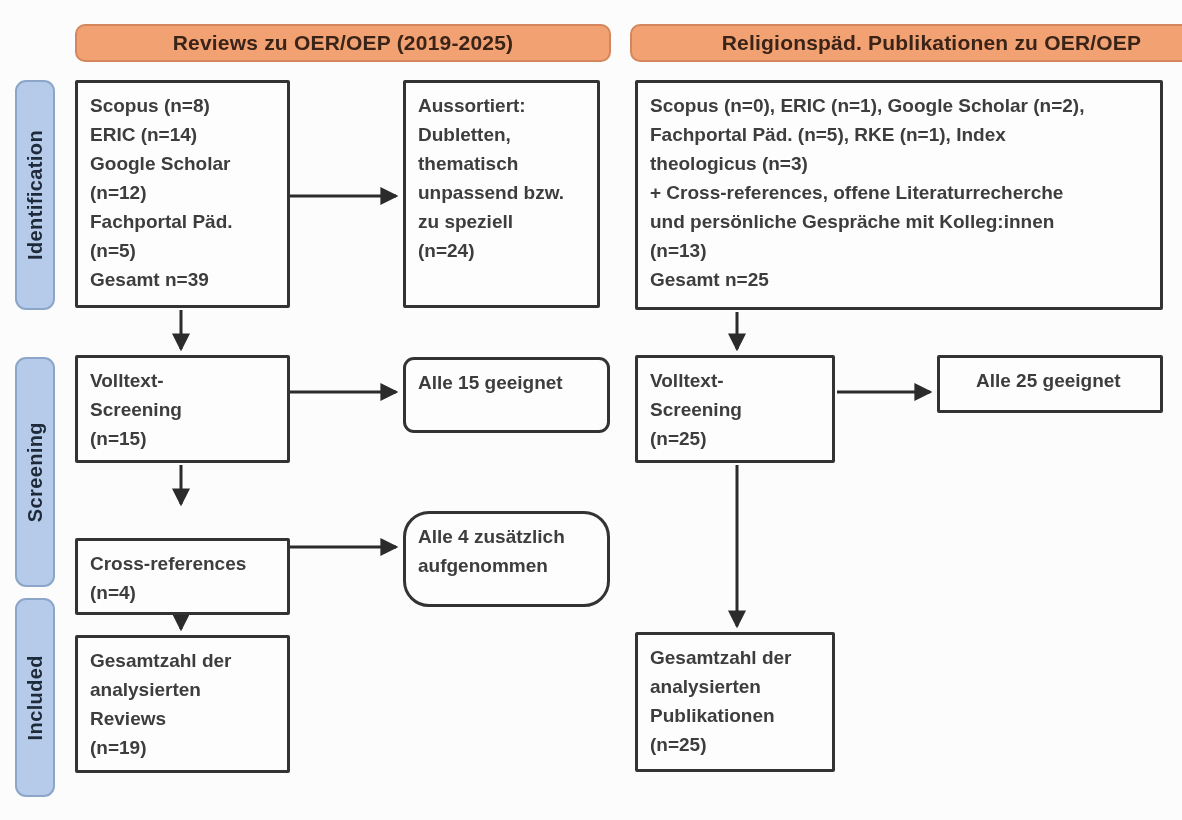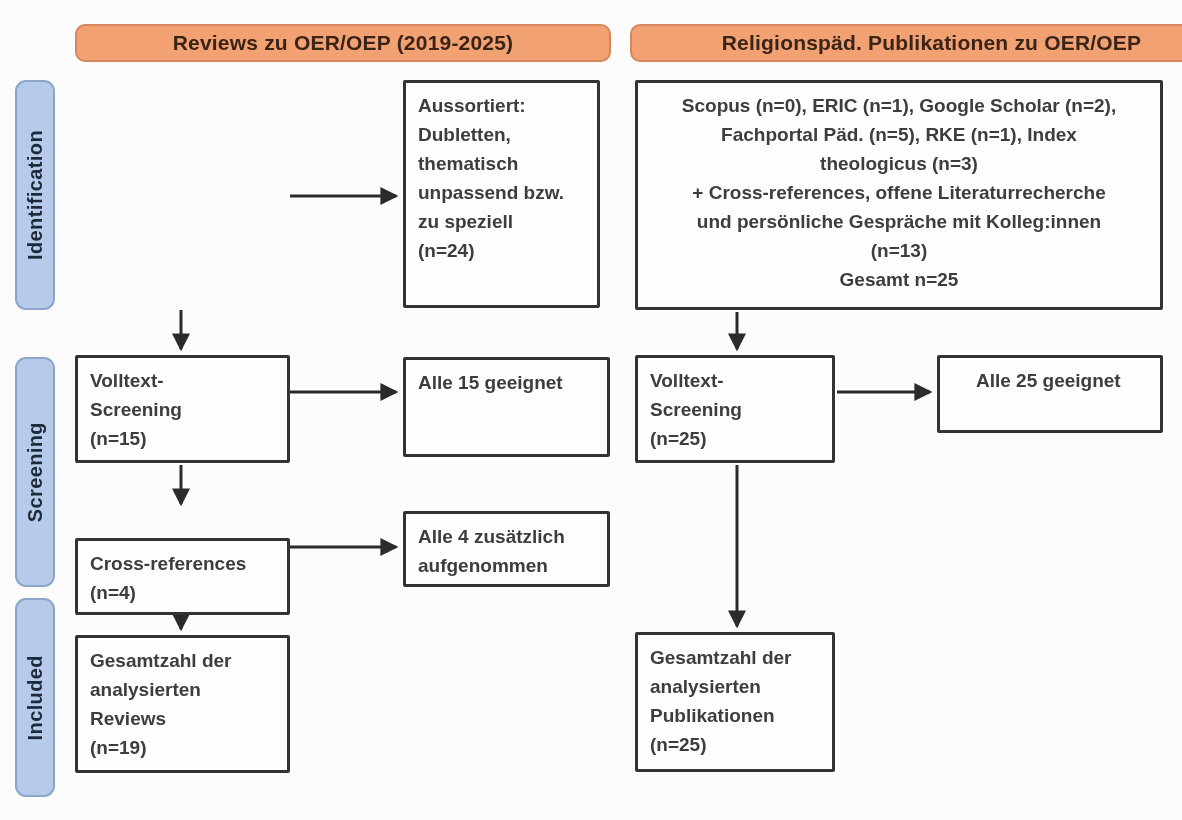--- a/index.html
+++ b/index.html
@@ -110,48 +110,55 @@
   <div class="stage" style="left:15px; top:80px; width:40px; height:230px;">
     <span>Identification</span>
   </div>
   <div class="stage" style="left:15px; top:357px; width:40px; height:230px;">
     <span>Screening</span>
   </div>
   <div class="stage" style="left:15px; top:598px; width:40px; height:199px;">
     <span>Included</span>
   </div>
 
+  <div class="box" style="left:75px; top:80px; width:215px; height:228px;">Scopus (n=8)
+ERIC (n=14)
+Google Scholar
+(n=12)
+Fachportal Päd.
+(n=5)
+Gesamt n=39</div>
   <div class="box" style="left:403px; top:80px; width:197px; height:228px;">Aussortiert:
 Dubletten,
 thematisch
 unpassend bzw.
 zu speziell
 (n=24)</div>
   <div class="box" style="left:75px; top:355px; width:215px; height:108px;">Volltext-
 Screening
 (n=15)</div>
-  <div class="box" style="left:403px; top:357px; width:207px; height:100px;">Alle 15 geeignet</div>
+  <div class="box" style="left:403px; top:357px; width:207px; height:76px;border-radius:11px;">Alle 15 geeignet</div>
   <div class="box" style="left:75px; top:538px; width:215px; height:77px;">Cross-references
 (n=4)</div>
-  <div class="box" style="left:403px; top:511px; width:207px; height:76px;">Alle 4 zusätzlich
+  <div class="box" style="left:403px; top:511px; width:207px; height:96px;border-radius:26px;">Alle 4 zusätzlich
 aufgenommen</div>
   <div class="box" style="left:75px; top:635px; width:215px; height:138px;">Gesamtzahl der
 analysierten
 Reviews
 (n=19)</div>
 
-  <div class="box" style="left:635px; top:80px; width:528px; height:230px;text-align:center;">Scopus (n=0), ERIC (n=1), Google Scholar (n=2),
+  <div class="box" style="left:635px; top:80px; width:528px; height:230px;">Scopus (n=0), ERIC (n=1), Google Scholar (n=2),
 Fachportal Päd. (n=5), RKE (n=1), Index
 theologicus (n=3)
 + Cross-references, offene Literaturrecherche
 und persönliche Gespräche mit Kolleg:innen
 (n=13)
 Gesamt n=25</div>
   <div class="box" style="left:635px; top:355px; width:200px; height:108px;">Volltext-
 Screening
 (n=25)</div>
-  <div class="box" style="left:937px; top:355px; width:226px; height:78px;padding-left:36px;">Alle 25 geeignet</div>
+  <div class="box" style="left:937px; top:355px; width:226px; height:58px;padding-left:36px;">Alle 25 geeignet</div>
   <div class="box" style="left:635px; top:632px; width:200px; height:140px;">Gesamtzahl der
 analysierten
 Publikationen
 (n=25)</div>
 
 </div>
 
 </body></html>

